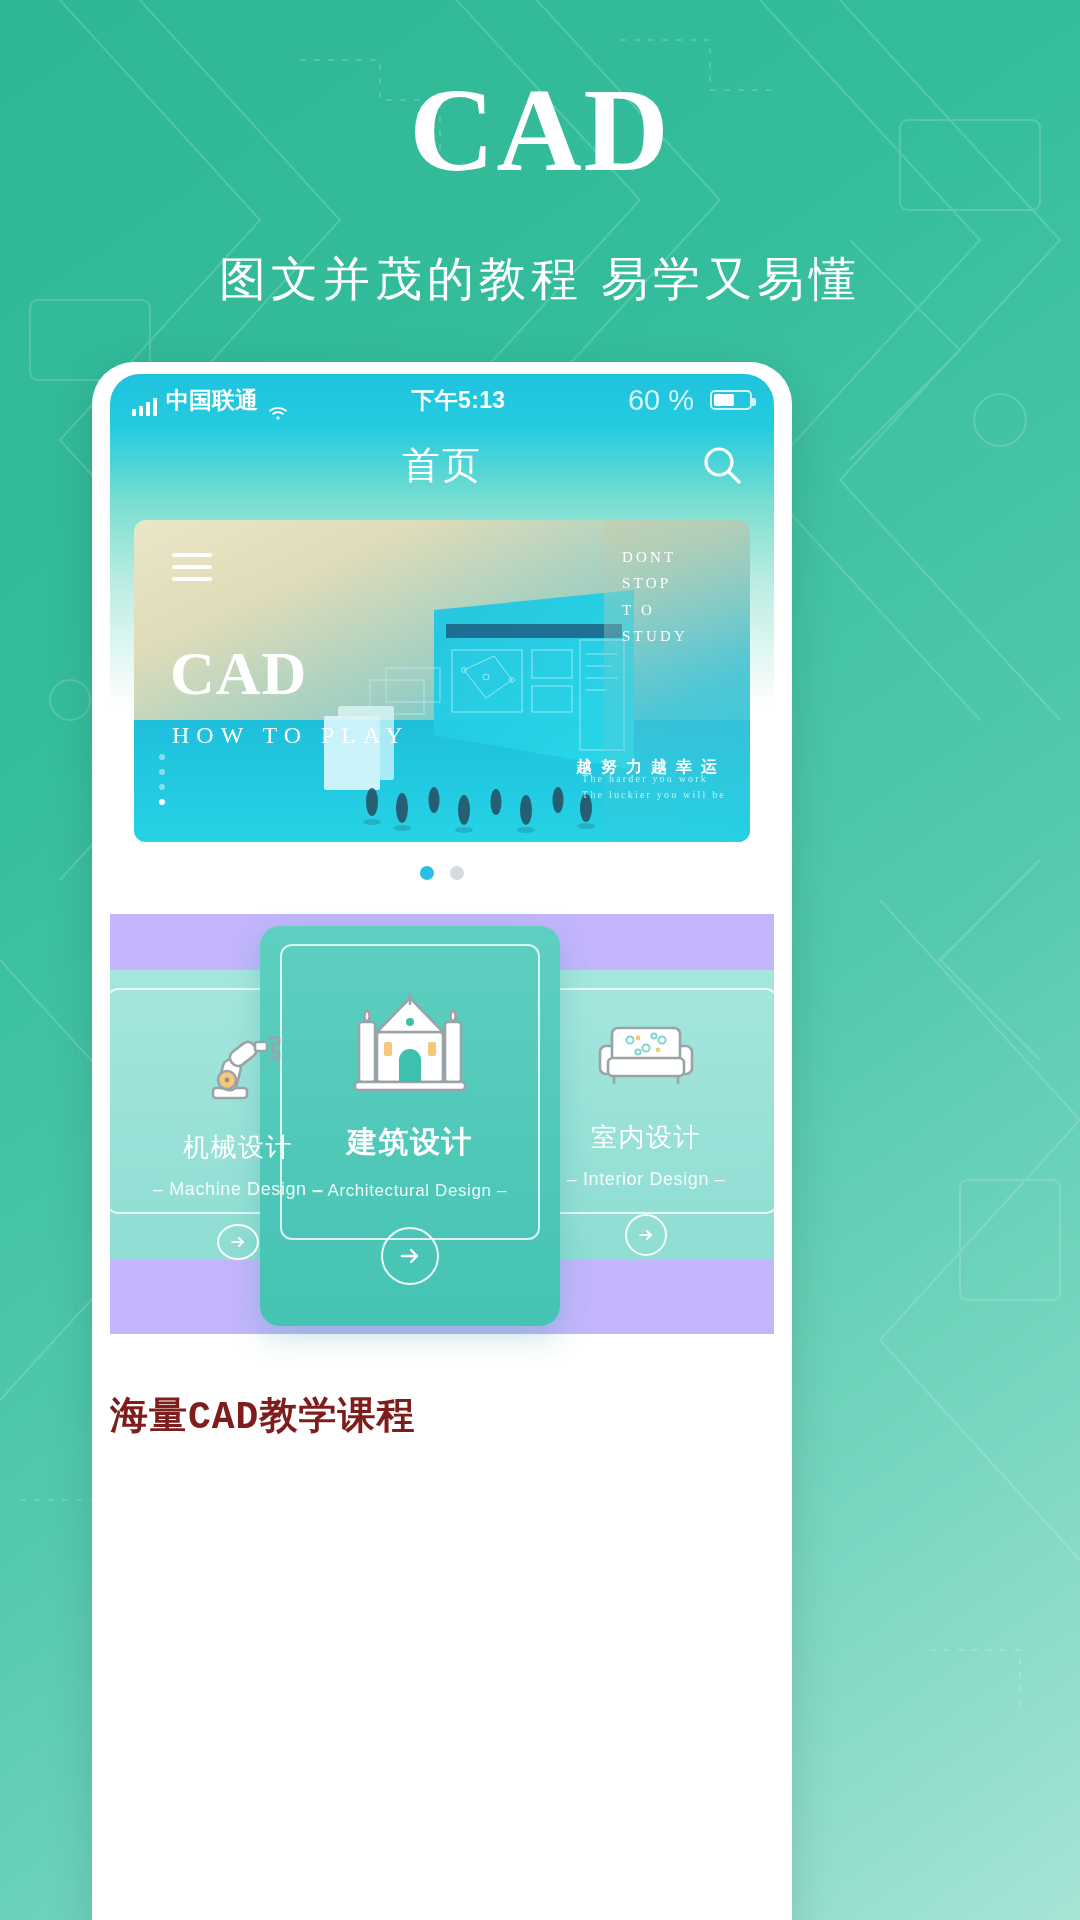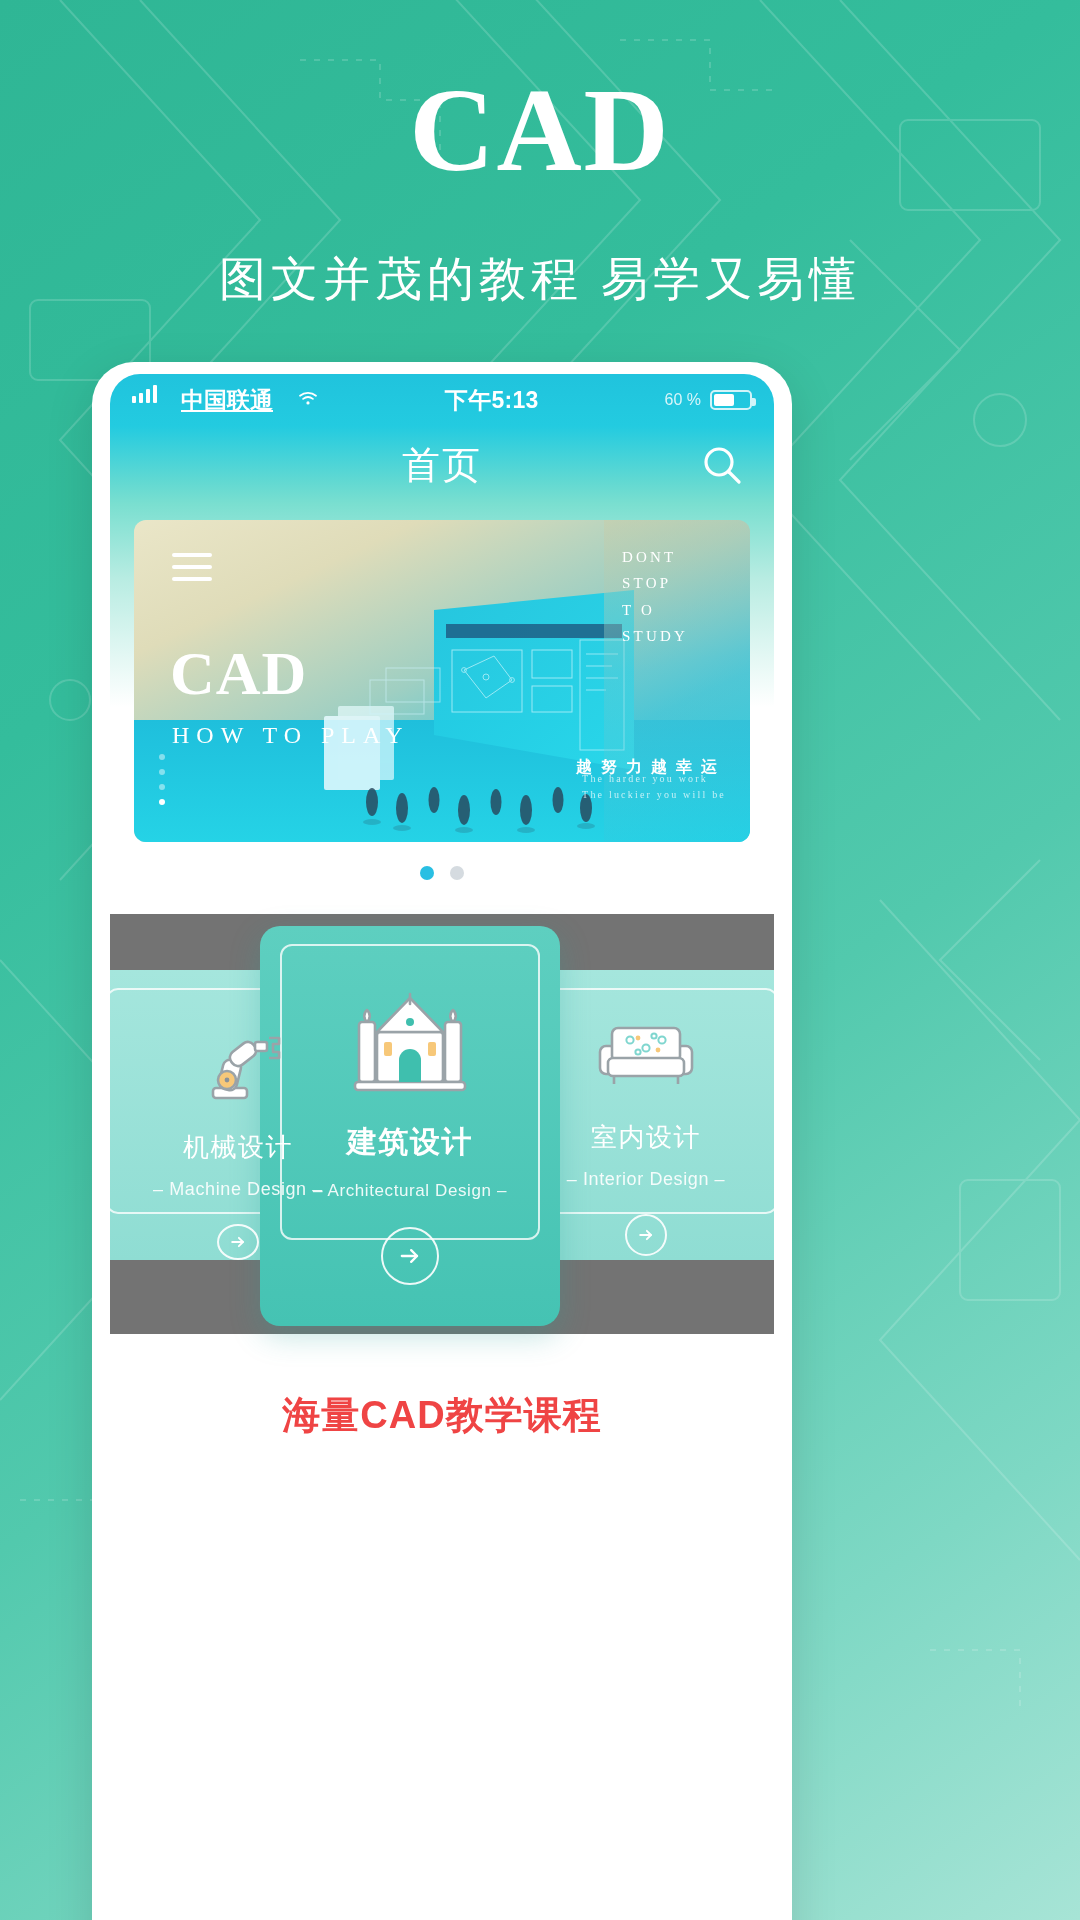--- a/index.html
+++ b/index.html
@@ -37,23 +37,23 @@
     overflow:hidden; z-index:4;
   }
   .phone-inner { position:absolute; left:18px; top:12px; width:664px; height:1588px; border-radius:30px 30px 0 0; overflow:hidden; background:#fff; }
 
   
   .statusbar {
     height:52px; background:linear-gradient(180deg,#20c3dd 0%,#23cbe0 100%);
     display:flex; align-items:center; padding:0 22px;
     color:#ffffff; font-size:23px; font-weight:600;
   }
-  .sb-left { display:flex; align-items:flex-start; gap:24px; flex:0 0 auto;text-decoration:underline; }
+  .sb-left { display:flex; align-items:flex-end; gap:9px; flex:0 0 auto; }
   .sb-center { flex:1; text-align:center; font-size:23px; font-weight:600; letter-spacing:.3px; }
-  .sb-right { display:flex; align-items:center; gap:9px; flex:0 0 auto; color:rgba(255,255,255,.82); font-size:16px; font-weight:400;justify-content:space-between; }
+  .sb-right { display:flex; align-items:center; gap:16px; flex:0 0 auto; color:rgba(255,255,255,.82); font-size:29px; font-weight:400;justify-content:space-between; }
   .signal { display:flex; align-items:flex-end; gap:3px; height:18px; }
   .signal i { display:block; width:4px; background:#fff; border-radius:1px; }
   .signal i:nth-child(1){height:7px}
   .signal i:nth-child(2){height:10px}
   .signal i:nth-child(3){height:14px}
   .signal i:nth-child(4){height:18px}
   .carrier { font-size:23px; font-weight:600; }
   .wifi { width:22px; height:16px; position:relative; }
   .battery { width:42px; height:20px; border:2px solid rgba(255,255,255,.8); border-radius:5px; position:relative; padding:2px; }
   .battery::after { content:""; position:absolute; right:-6px; top:6px; width:4px; height:8px; background:rgba(255,255,255,.8); border-radius:0 2px 2px 0; }
@@ -100,21 +100,21 @@
   .carousel-dots { display:flex; justify-content:center; gap:16px; padding:24px 0 0; background:#fff; }
   .carousel-dots i { width:14px; height:14px; border-radius:50%; background:#d5dbe0; display:block; }
   .carousel-dots i.on { background:#29bfe3; }
 
   
   .sect { background:#fff; text-align:center; }
   .sect-title { font-size:38px; font-weight:700; color:#2b2b2b; letter-spacing:1px; padding-top:46px; }
   .sect-sub { font-size:25px; color:#8c8c8c; letter-spacing:.6px; padding-top:26px; }
 
   
-  .cards { position:relative; height:420px; background:#737373; margin-top:34px; }
+  .cards { position:relative; height:420px; background:#c4b5fd; margin-top:34px; }
   .card {
     position:absolute; border-radius:20px; overflow:hidden;
     display:flex; flex-direction:column; align-items:center;
   }
   .card .frame { position:absolute; border:2px solid rgba(255,255,255,.78); border-radius:12px; }
   .card-side { top:56px; width:300px; height:290px; background:linear-gradient(180deg,#a5e6dd 0%,#8fddd3 100%); }
   .card-left  { left:-22px; }
   .card-right { right:-22px; }
   .card-side .frame { left:18px; top:18px; right:18px; bottom:46px; }
   .card-center {
@@ -129,21 +129,21 @@
   .card-center .card-name { font-size:30px; font-weight:600; margin-top:26px; }
   .card-en { position:relative; z-index:2; font-size:18px; color:rgba(255,255,255,.9); letter-spacing:.6px; margin-top:14px; }
   .card-center .card-en { font-size:17px; margin-top:18px; }
   .arrow-btn {
     position:relative; z-index:2; width:42px; height:42px; border-radius:50%;
     border:2px solid rgba(255,255,255,.9); display:flex; align-items:center; justify-content:center;
     margin-top:24px;
   }
   .card-center .arrow-btn { width:58px; height:58px; margin-top:26px; }
 
-  .sect-title2 { font-size:38px; font-weight:700; color:#ef4444; letter-spacing:1px; padding-top:56px; background:#fff; text-align:center; }
+  .sect-title2 { font-size:38px; font-weight:700; color:#7f1d1d; letter-spacing:1px; padding-top:56px; background:#fff; text-align:left;font-family:Liberation Mono, monospace; }
 </style>
 </head>
 <body>
 
 <div class="bg-deco">
   <svg viewBox="0 0 1080 1920" preserveAspectRatio="none">
     <g fill="none" stroke="#ffffff" stroke-width="2">
       <path d="M60 0 L260 220 L60 440 L260 660 L60 880"></path>
       <path d="M140 0 L340 220 L140 440 L340 660 L140 880"></path>
       <path d="M420 -40 L640 200 L420 440"></path>

